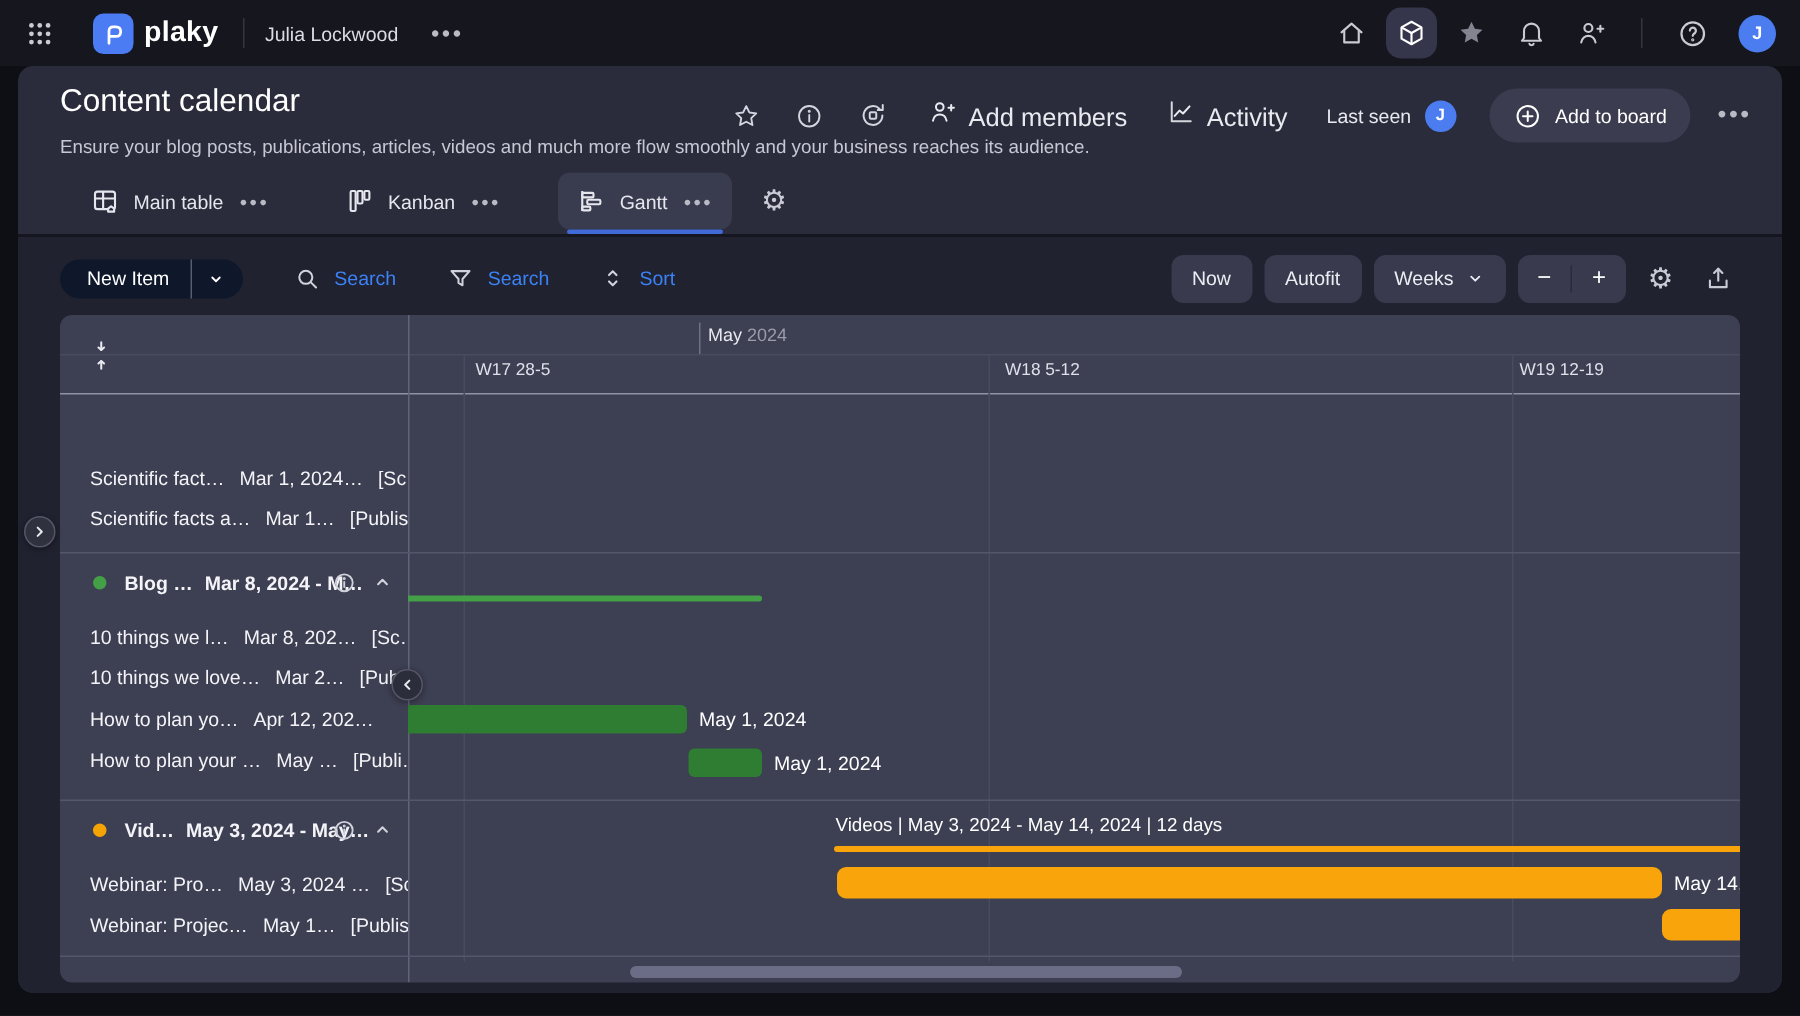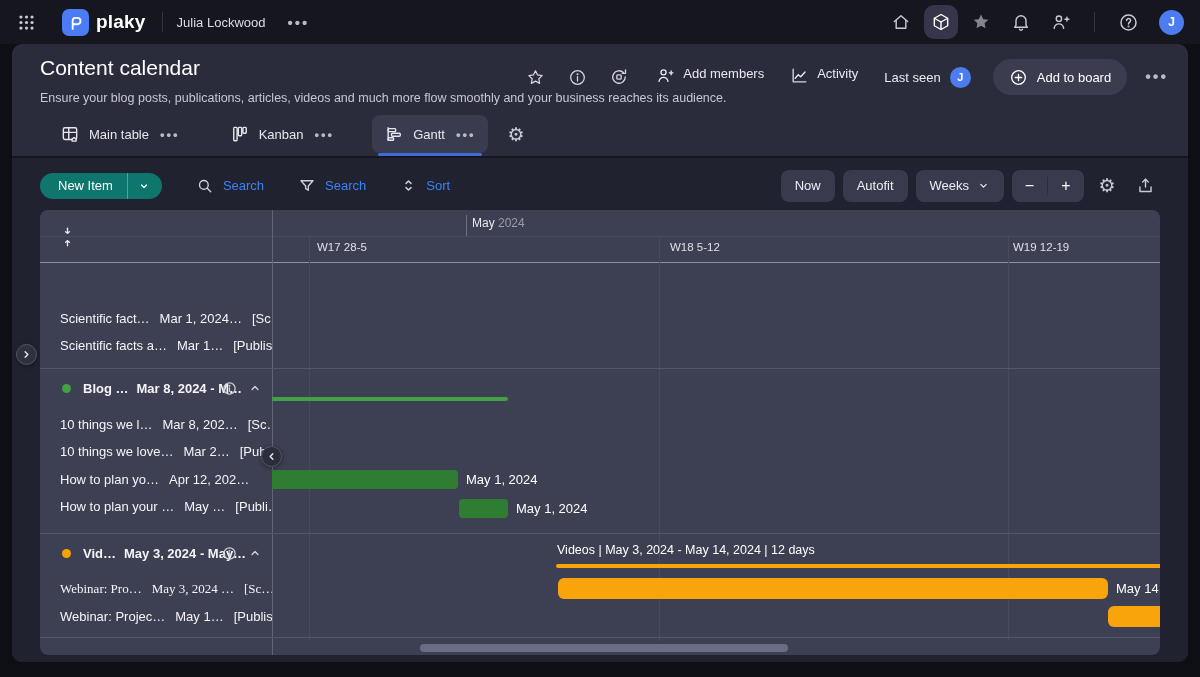--- a/index.html
+++ b/index.html
@@ -22,38 +22,38 @@
   
   .card { position:absolute; left:12px; top:44px; width:1176px; height:618px; background:#2a2b3b; border-radius:10px; overflow:hidden; }
   .band { position:absolute; left:0; top:114px; width:1176px; height:504px; background:#212230; }
   .card-divider { position:absolute; left:0; top:112px; width:1176px; height:2px; background:#15161f; }
 
   .title { position:absolute; left:28px; top:12px; font-size:21px; font-weight:500; color:#ffffff; }
   .subtitle { position:absolute; left:28px; top:47px; font-size:12.5px; color:#c7c8d3; }
 
   .hdr-actions { position:absolute; right:20px; top:15px; height:36px; display:flex; align-items:center; color:#d4d5de; }
   .ha-ic { display:inline-flex; align-items:center; justify-content:center; width:22px; height:22px; margin-left:20px; color:#d4d5de; }
-  .ha-item { display:inline-flex; align-items:flex-start; gap:8px; margin-left:26px; font-size:13px; color:#e9eaf0; cursor:pointer; }
+  .ha-item { display:inline-flex; align-items:flex-end; gap:8px; margin-left:26px; font-size:17px; color:#e9eaf0; cursor:pointer; }
   .lastseen { display:inline-flex; align-items:center; gap:9px; margin-left:26px; font-size:13px; color:#e9eaf0; }
   .avatar.sm { width:21px; height:21px; font-size:11px; }
   .pill-btn { display:inline-flex; align-items:center; gap:9px; margin-left:22px; height:36px; padding:0 16px; border-radius:18px; background:#3b3c4f; color:#fff; font-size:13px; font-weight:500; cursor:pointer; }
   .hdr-actions .dots { margin-left:18px; font-size:16px; }
 
   
   .tabs { position:absolute; left:36px; top:70px; height:40px; display:flex; align-items:center; color:#e6e7ee; }
   .tab { display:inline-flex; align-items:center; gap:9px; font-size:13px; padding:9px 12px; border-radius:8px; cursor:pointer; position:relative;text-align:right; }
   .tab + .tab { margin-left:26px; }
   .tab .dots { margin-left:2px; font-size:13px; }
   .tab.active { background:#393b4f; }
   .tab.active::after { content:""; position:absolute; left:6px; right:6px; bottom:-3px; height:3px; border-radius:2px; background:#3f6ad8; }
   .tab-gear { margin-left:20px; color:#c9cad4; font-size:19px; cursor:pointer; }
 
   
   .toolbar { position:absolute; left:28px; top:125px; width:1120px; height:33px; display:flex; align-items:center; }
-  .newitem { display:inline-flex; align-items:center; height:26px; border-radius:17px; background:#0f766e; color:#fff; font-size:13px; font-weight:500; cursor:pointer; overflow:hidden; }
+  .newitem { display:inline-flex; align-items:center; height:26px; border-radius:17px; background:#0f172a; color:#fff; font-size:13px; font-weight:500; cursor:pointer; overflow:hidden; }
   .newitem .lbl { padding:0 14px 0 18px; }
   .newitem .caret { padding:0 12px 0 10px; border-left:1px solid rgba(255,255,255,.3); height:33px; display:inline-flex; align-items:center; }
   .tool { display:inline-flex; align-items:center; gap:9px; font-size:13px; color:#3b82f6; margin-left:34px; cursor:pointer; }
   .tool .ic { display:inline-flex; color:#d0d1da; }
   .tb-right-tools { margin-left:auto; display:flex; align-items:center; gap:8px; }
   .gbtn { height:32px; padding:0 14px; border-radius:8px; background:#393a4e; color:#eceдf2; color:#ecedf2; font-size:13px; display:inline-flex; align-items:center; gap:8px; cursor:pointer; }
   .zoomgrp { height:32px; border-radius:8px; background:#393a4e; display:inline-flex; align-items:center; cursor:pointer; }
   .zoomgrp .half { width:36px; text-align:center; color:#fff; font-size:16px; }
   .zoomgrp .half:first-child { border-right:1px solid #2b2c3a; }
   .icbtn { color:#c9cad4; display:inline-flex; align-items:center; justify-content:center; width:30px; height:30px; cursor:pointer; }
@@ -418,21 +418,21 @@
               <line x1="12" y1="11" x2="12" y2="16.5" stroke-linecap="round"></line>
               <circle cx="12" cy="7.4" r="0.6" fill="currentColor"></circle>
             </svg>
           </span>
           <span class="gchev">
             <svg width="14" height="14" viewBox="0 0 24 24" fill="none" stroke="currentColor" stroke-width="2.4" stroke-linecap="round" stroke-linejoin="round">
               <path d="M7 14.5l5-5 5 5"></path>
             </svg>
           </span>
         </div>
-        <div class="grow irow" style="top: 368px; font-family: Liberation Serif, serif;">
+        <div class="grow irow" style="top: 368px;">
           <span class="iname">Webinar: Pro…</span>
           <span class="idate">May 3, 2024 …</span>
           <span class="istat">[Sc…</span>
         </div>
         <div class="grow irow" style="top: 395.5px;">
           <span class="iname">Webinar: Projec…</span>
           <span class="idate">May 1…</span>
           <span class="istat">[Publis…</span>
         </div>
         <div class="bar" style="left: 232px; top: 187px; width: 236px; height: 4px; background: rgb(67, 160, 71); border-radius: 0px 2px 2px 0px;"></div>

